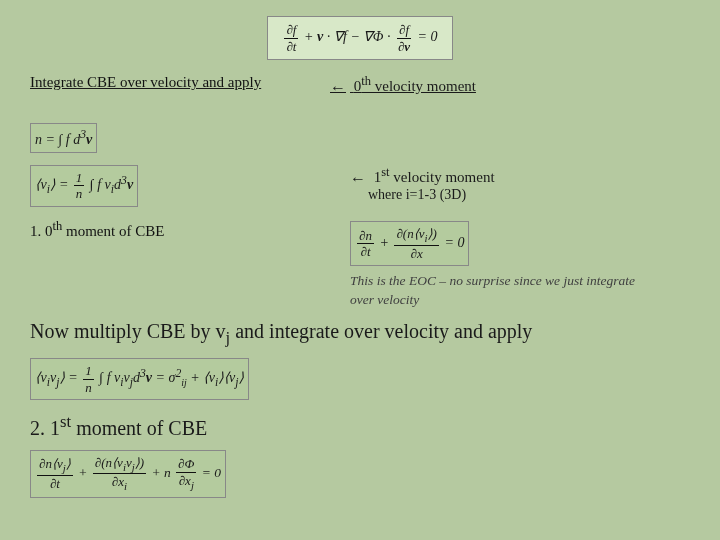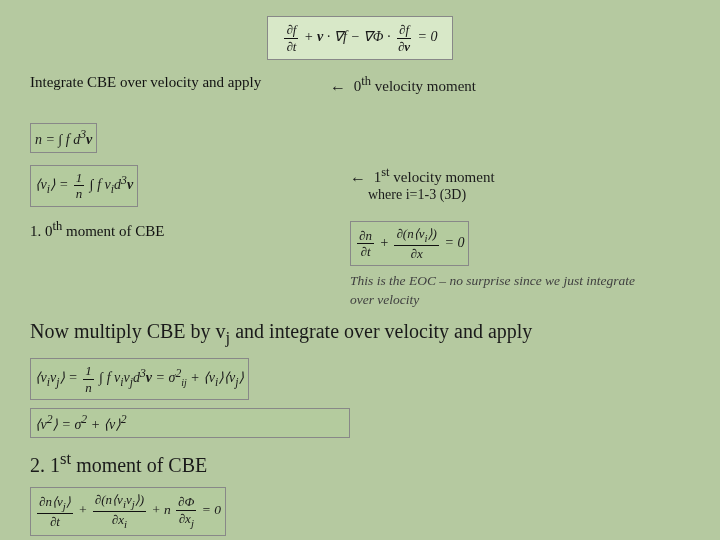--- a/index.html
+++ b/index.html
@@ -32,20 +32,21 @@
       border: 1px solid #888;
       background: #d8e8c8;
       padding: 5px 14px;
       display: inline-block;
     }
 
     .row {
       display: flex;
       align-items: flex-start;
       margin-bottom: 24px;
+      text-decoration: underline;
     }
 
     .left-col {
       width: 300px;
       flex-shrink: 0;
     }
 
     .right-col {
       flex: 1;
     }
@@ -207,23 +208,20 @@
     <div class="formula-left">
       <div class="math-block">
         ⟨<i>v<sub>i</sub>v<sub>j</sub></i>⟩ =
         <span class="frac">
             <span class="num">1</span>
             <span class="den"><i>n</i></span>
           </span>
         ∫ f v<sub>i</sub>v<sub>j</sub>d<sup>3</sup><b>v</b> =
         σ<sup>2</sup><sub style="font-size:10px;">ij</sub>
         + ⟨v<sub>i</sub>⟩⟨v<sub>j</sub>⟩
-      </div>
-      <div class="math-block" style="margin-top:4px; display:block;">
-        ⟨<i>v</i><sup>2</sup>⟩ = σ<sup>2</sup> + ⟨<i>v</i>⟩<sup>2</sup>
       </div>
     </div>
   </div>
 
   <div class="section-title" style="margin-top:8px;">
     <span>
       2. 1<sup>st</sup> moment of CBE
     </span>
   </div>
 

